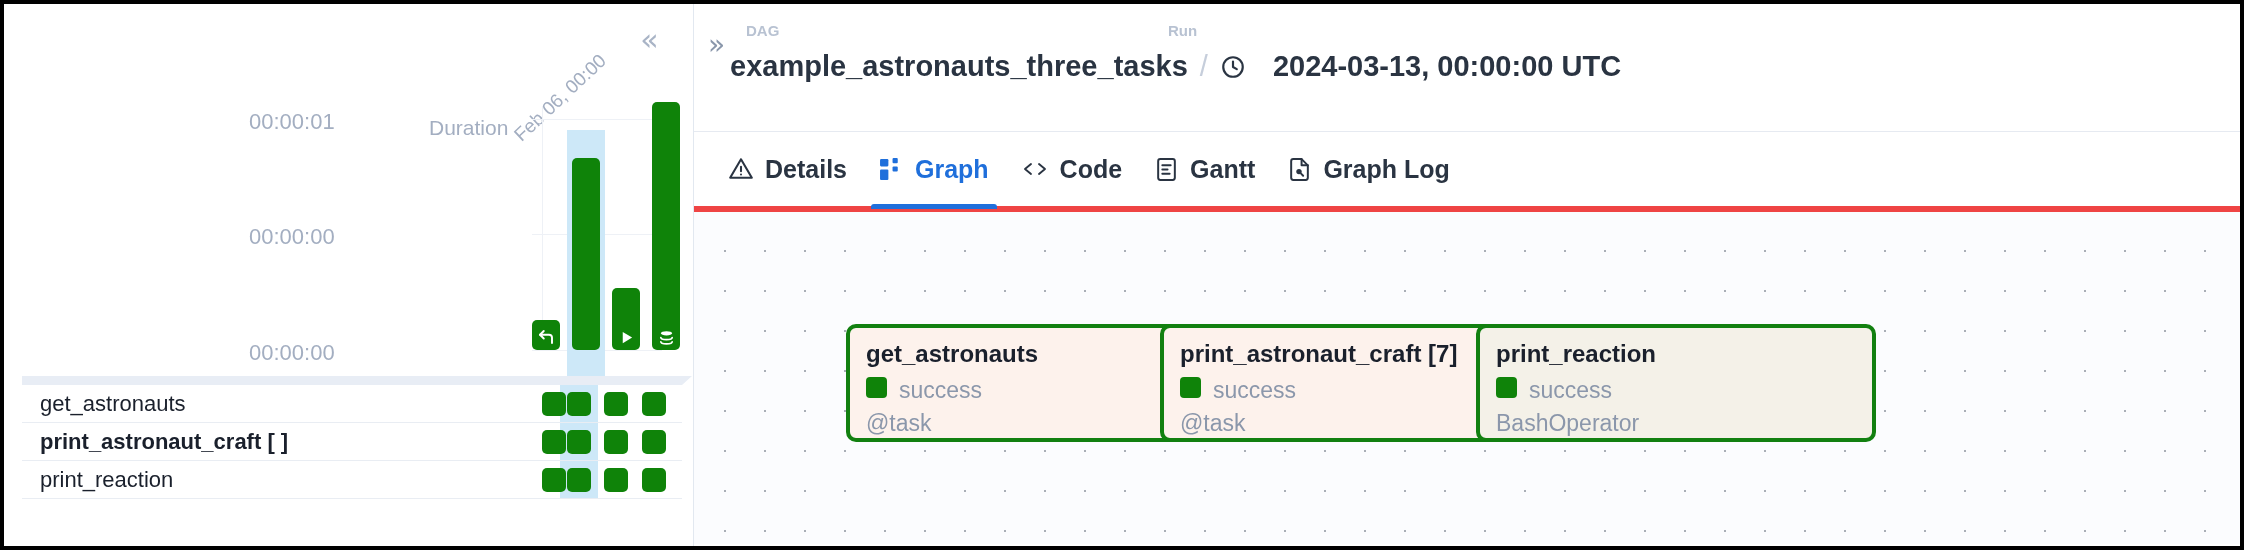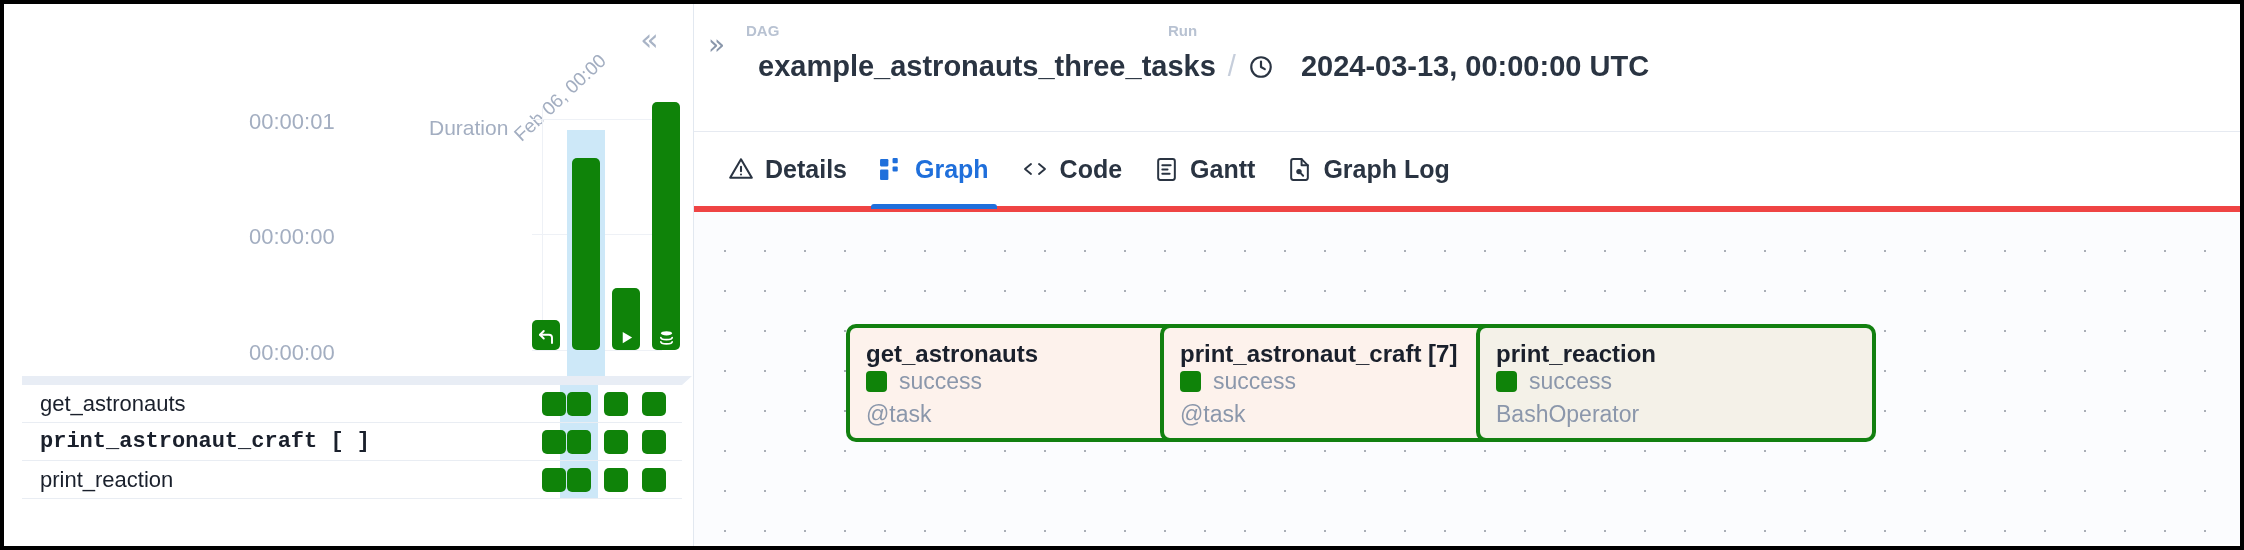--- a/index.html
+++ b/index.html
@@ -43,36 +43,36 @@
 
   
   #rowsep { position:absolute; left:18px; top:372px; width:660px; height:9px;
             background:#e8edf5; }
   #rowsep:after { content:""; position:absolute; right:-10px; top:0; border-left:10px solid #e8edf5;
             border-bottom:9px solid transparent; }
   .task-row { position:absolute; left:18px; width:660px; height:38px;
       border-bottom:1px solid #e9edf3; display:flex; align-items:center; }
   #tr0 { top:381px; } #tr1 { top:419px; } #tr2 { top:457px; }
   .task-name { font-size:22px; color:#1a202c; padding-left:18px; }
-  .task-name.sel { font-weight:bold;font-family:Liberation Mono, monospace; }
+  .task-name.sel { font-weight:bold; }
   .sq-group { position:absolute; left:520px; top:7px; width:140px; height:24px; }
   .sq { position:absolute; width:24px; height:24px; background:#0f8309; border-radius:5px; }
   .col-hl { position:absolute; left:538px; top:0; width:38px; height:100%; background:#cde8f8; }
 
   
   #right { position:relative; flex:1 1 auto; height:100%; background:#fff; }
 
   #breadcrumb-bar { position:relative; height:128px; border-bottom:1px solid #e6eaf1; }
   #chev-right { position:absolute; left:14px; top:24px; font-size:28px; color:#8a97ab;
       font-family:"DejaVu Sans", sans-serif; letter-spacing:-3px; cursor:pointer; }
   #bc-labels { position:absolute; left:52px; top:18px; height:30px; }
   .bc-kicker { position:absolute; font-size:15px; font-weight:bold; color:#b8c2d2; }
   #k-dag { left:0; }
   #k-run { left:422px; }
-  #bc-main { position:absolute; left:64px; top:46px; display:flex; align-items:center;
+  #bc-main { position:absolute; left:36px; top:46px; display:flex; align-items:center;
       font-size:29px; font-weight:bold; color:#2a3442; white-space:nowrap; }
   #dag-name { cursor:pointer; }
   #bc-slash { color:#c6cedb; margin:0 12px; font-weight:normal; }
   #clock-icon { display:inline-flex; margin-right:3px; }
   #run-name { cursor:pointer;margin-left:24px; }
 
   #tabbar { position:relative; height:80px; border-bottom:6px solid #ef4444;
       display:flex; align-items:center; padding-left:18px; }
   .tab { position:relative; height:80px; display:flex; align-items:center; gap:11px;
       padding:0 16px; font-size:25px; font-weight:bold; color:#2a3442; cursor:pointer; }
@@ -84,21 +84,21 @@
   
   #graph { position:relative; flex:1; height:332px;
       background-color:#fbfcfe;
       background-image:radial-gradient(#a9aeb6 1.1px, transparent 1.1px);
       background-size:40px 40px; background-position:11px 19px;
       overflow:hidden; }
 
   .node { position:absolute; top:112px; height:118px; border:4px solid #128010;
       border-radius:10px; padding:12px 0 0 16px; }
   .node-title { font-size:24px; font-weight:bold; color:#1a202c; white-space:nowrap; }
-  .node-status { display:flex; align-items:center; gap:12px; }
+  .node-status { display:flex; align-items:flex-start; gap:12px; margin-top:9px; }
   .node-dot { width:21px; height:21px; background:#0f8309; border-radius:4px; flex:0 0 21px; }
   .node-status-text { font-size:23px; color:#8b97ab; }
   .node-op { font-size:23px; color:#8b97ab; margin-top:6px; }
 
   #node0 { left:152px; width:398px; background:#fdf2ec; }
   #node1 { left:466px; width:400px; background:#fdf2ec; }
   #node2 { left:782px; width:400px; background:#f4f1e8; }
 
   .edge { position:absolute; top:169px; height:3px; background:#b6bdc8; }
   #edge0 { left:550px; width:20px; }

